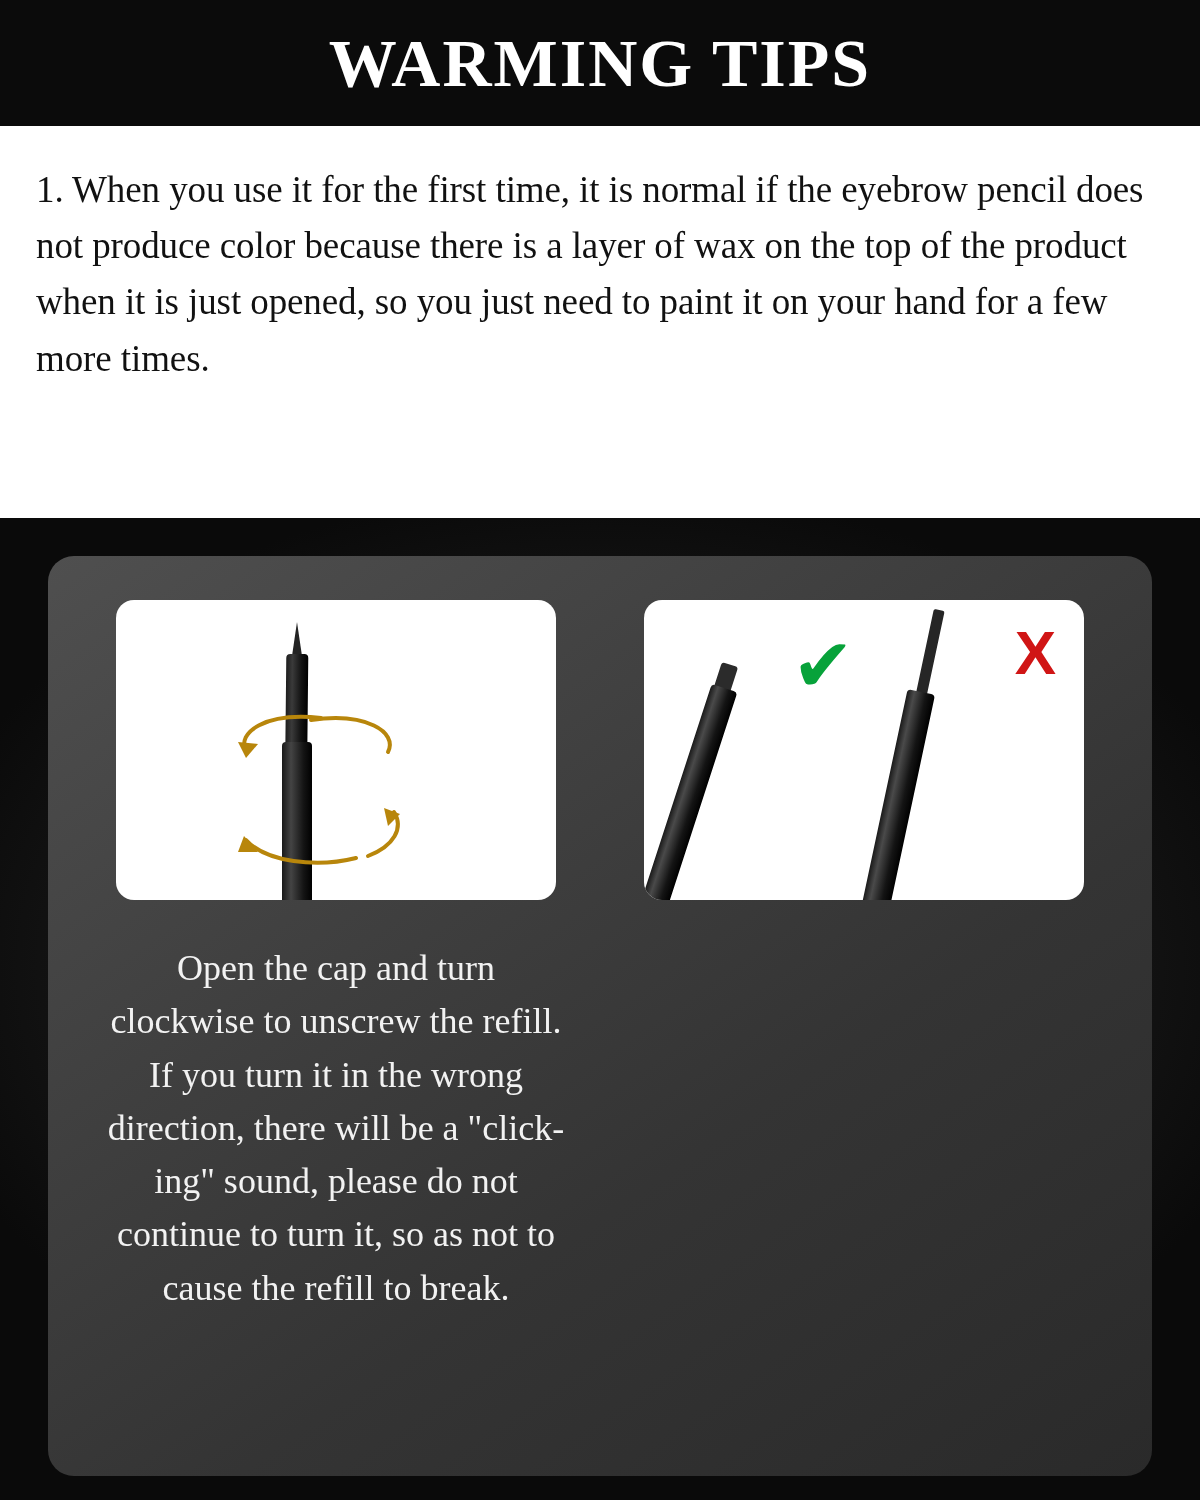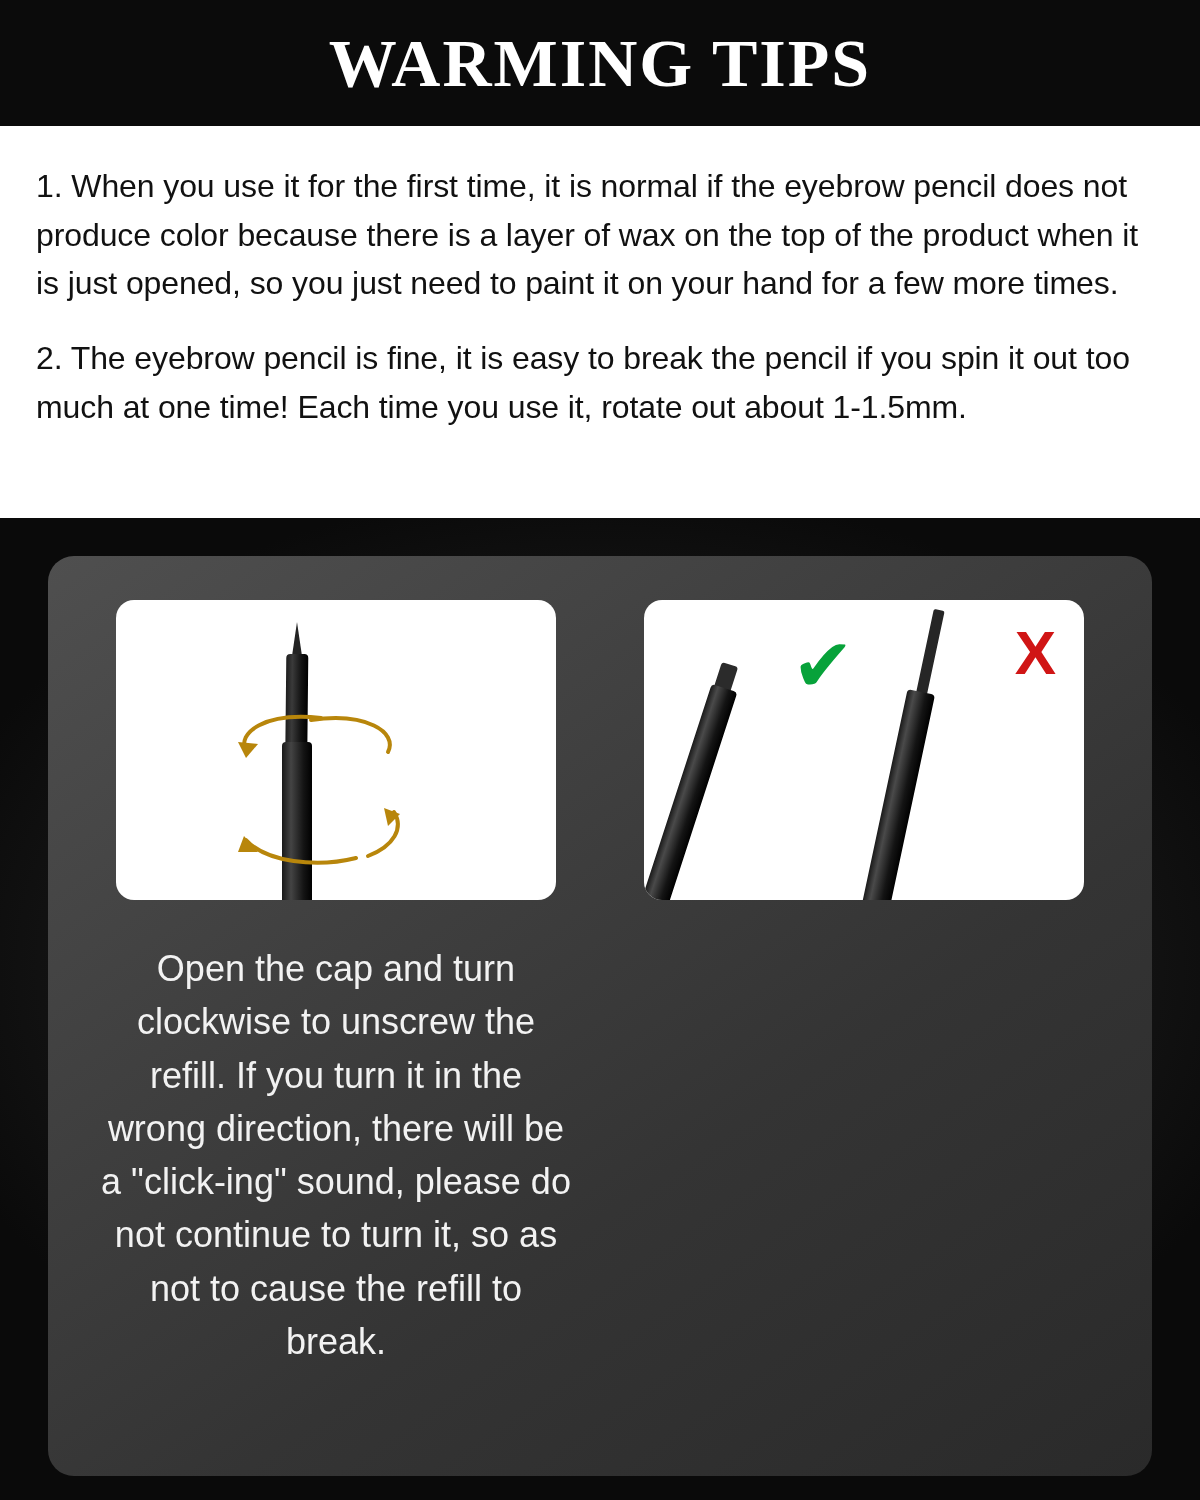--- a/index.html
+++ b/index.html
@@ -48,22 +48,22 @@
     position: absolute;
     left: 0;
     top: 126px;
     width: 1200px;
     height: 392px;
     background: #ffffff;
     box-sizing: border-box;
     padding: 36px 38px 0 36px;
   }
   .tip-paragraph {
-    font-family: Liberation Sans, sans-serif;
-    font-size: 32px;
+    font-family: Liberation Serif, serif;
+    font-size: 37px;
     line-height: 1.52;
     color: #111111;
     margin: 0 0 26px 0;
     letter-spacing: -0.1px;
   }
 
   
   .dark-section {
     position: absolute;
     left: 0;
@@ -95,21 +95,21 @@
   }
   .photo-card {
     width: 440px;
     height: 300px;
     background: #ffffff;
     border-radius: 18px;
     position: relative;
     overflow: hidden;
   }
   .col-caption {
-    font-family: Liberation Sans, sans-serif;
+    font-family: Liberation Serif, serif;
     color: #f2f2f2;
     font-size: 36px;
     line-height: 1.48;
     text-align: center;
     margin-top: 42px;
     width: 470px;
   }
 
   
   .pencil-vertical {
@@ -234,21 +234,20 @@
 <body>
 
 <div class="page">
 
   <div class="header-band">
     <h1 class="header-title">WARMING TIPS</h1>
   </div>
 
   <div class="tips-section">
     <p class="tip-paragraph">1. When you use it for the first time, it is normal if the eyebrow pencil does not produce color because there is a layer of wax on the top of the product when it is just opened, so you just need to paint it on your hand for a few more times.</p>
-    <p class="tip-paragraph">2. The eyebrow pencil is fine, it is easy to break the pencil if you spin it out too much at one time! Each time you use it, rotate out about 1-1.5mm.</p>
   </div>
 
   <div class="dark-section">
     <div class="panel">
 
       <div class="col">
         <div class="photo-card">
           <div class="pencil-vertical">
             <div class="pv-tip"></div>
             <div class="pv-body"></div>

